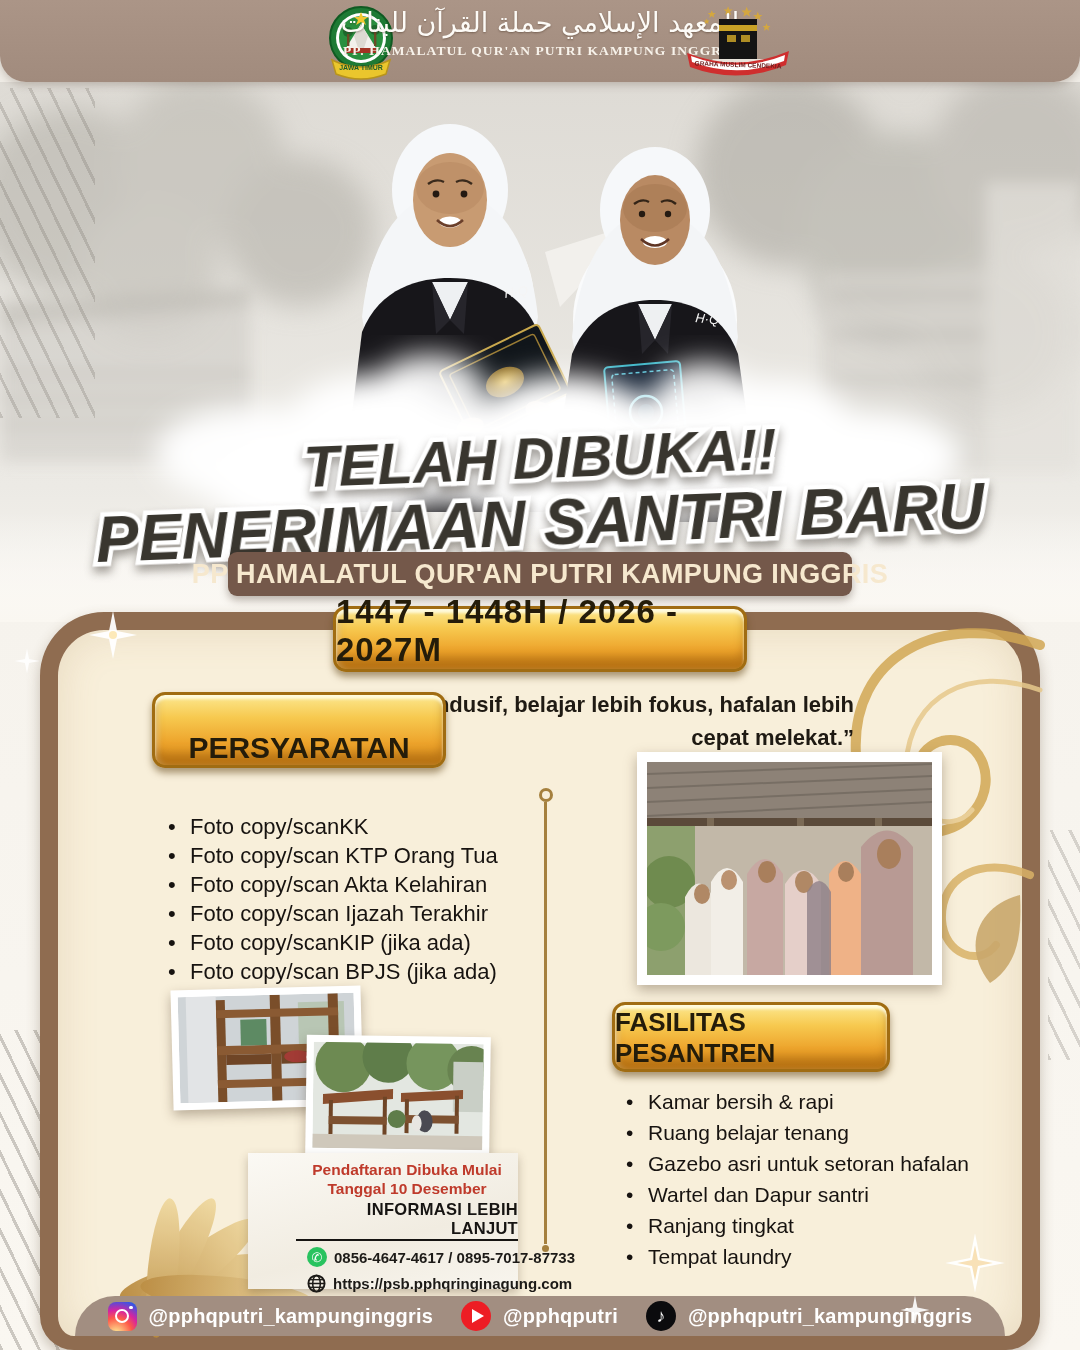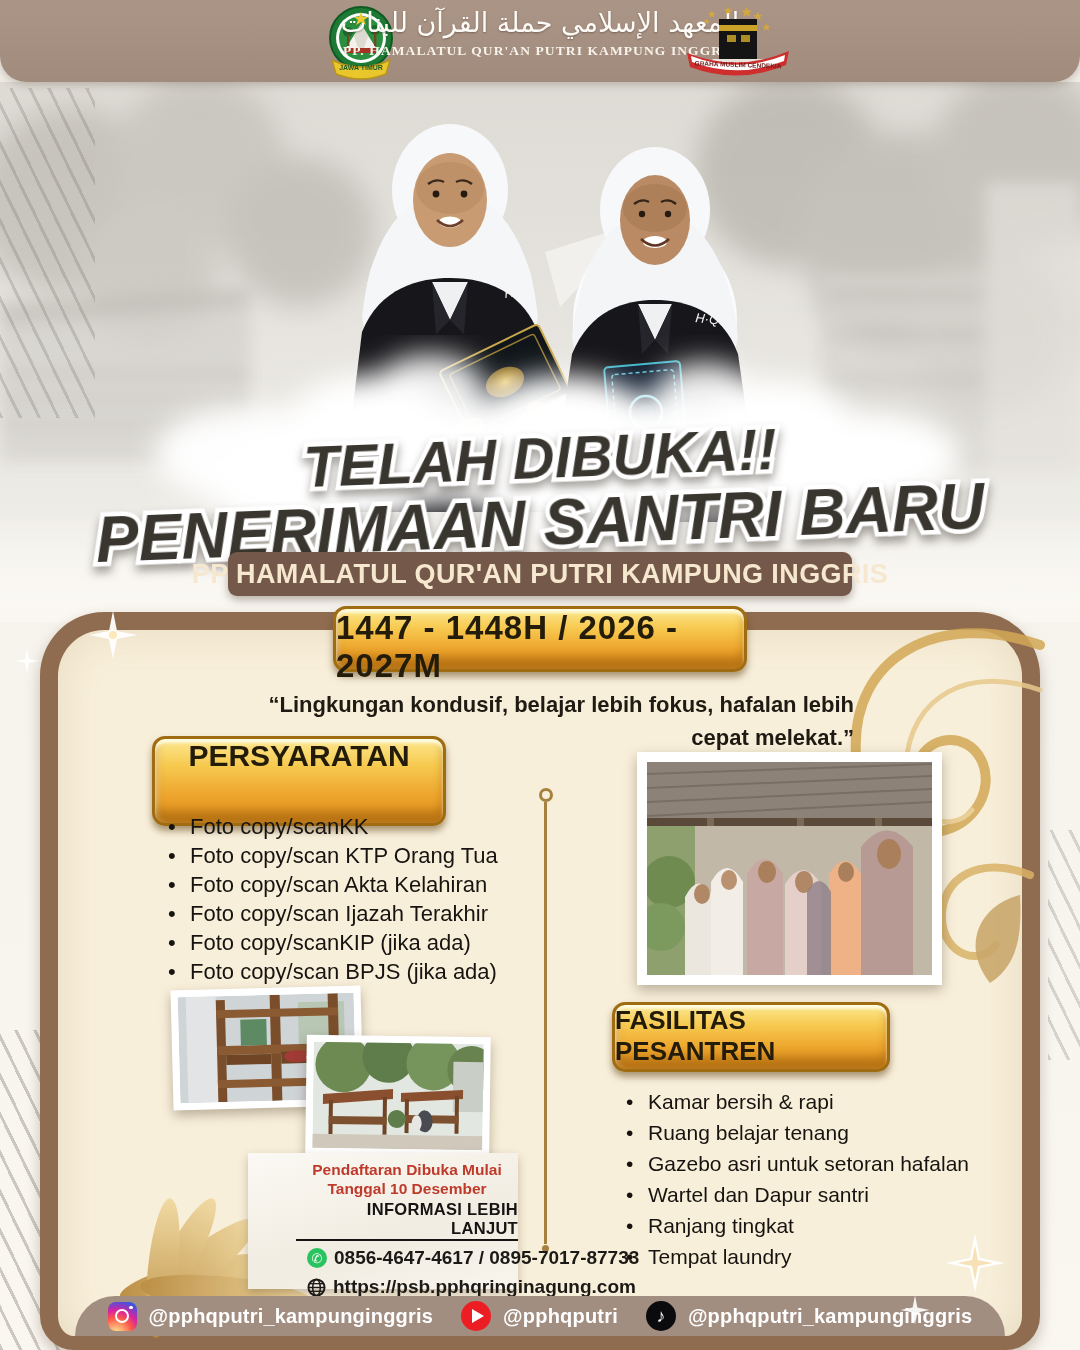--- a/index.html
+++ b/index.html
@@ -36,28 +36,28 @@
     box-shadow:0 4px 8px rgba(60,40,25,.35); }
   .school-banner span { color:#f6e8ce; font-size:27px; font-weight:bold; letter-spacing:.4px; white-space:nowrap; }
 
   
   .card { position:absolute; left:40px; top:612px; width:1000px; height:738px; z-index:5;
     background:#f8efda; border:18px solid #8f6c50; border-bottom-width:14px;
     border-radius:64px 64px 34px 34px;
     box-shadow:inset 0 0 40px rgba(160,120,70,.18), 0 6px 14px rgba(90,65,40,.3); }
 
   
-  .gold-btn { position:absolute; z-index:7; display:flex; align-items:flex-start; justify-content:center;
+  .gold-btn { position:absolute; z-index:7; display:flex; align-items:flex-end; justify-content:center;
     background:linear-gradient(180deg,#fce88f 0%,#f7c94f 32%,#eda42c 68%,#de8f1b 100%);
     border:3px solid #a06c12; border-radius:13px;
     box-shadow:inset 0 4px 3px rgba(255,255,240,.8), inset 0 -12px 10px rgba(146,86,9,.5),
       inset 4px 0 4px rgba(255,240,200,.4), 0 5px 7px rgba(92,62,14,.5);
     color:#241c0a; font-weight:bold; }
   .year-btn { left:333px; top:606px; width:414px; height:66px; font-size:33px; letter-spacing:1px; }
-  .persy-btn { left:152px; top:736px; width:294px; height:90px; font-size:30px; }
+  .persy-btn { left:152px; top:692px; width:294px; height:76px; font-size:30px; }
   .fasil-btn { left:612px; top:1002px; width:278px; height:70px; font-size:26px; }
 
   .quote { position:absolute; left:230px; top:688px; width:624px; z-index:7; text-align:right;
     font-size:22px; font-weight:bold; color:#1f1a13; line-height:33px; }
 
   .blist { position:absolute; z-index:7; list-style:none; }
   .blist li { position:relative; padding-left:26px; font-weight:normal; color:#171310; }
   .blist li::before { content:"•"; position:absolute; left:4px; top:0; }
   .persy-list { left:164px; top:812px; width:400px; }
   .persy-list li { font-size:22px; line-height:29px; }
@@ -79,21 +79,21 @@
     background:#a5803e; border-radius:50%; }
 
   
   .contact-box { position:absolute; left:248px; top:1153px; width:270px; height:136px; z-index:9;
     background:linear-gradient(165deg,#fbf9f4 0%,#f1ece1 60%,#f8f5ee 100%);
     box-shadow:0 4px 9px rgba(80,60,40,.3); padding-top:7px;padding-left:48px; }
   .reg-line { text-align:center; color:#bf3a2b; font-weight:bold; font-size:15.5px; line-height:19px; }
   .info-heading { display:table; margin:2px auto 6px; color:#161412; font-weight:bold; font-size:16.5px;
     border-bottom:2.5px solid #161412; padding-bottom:1px; letter-spacing:.3px;text-align:right; }
   .contact-row { display:flex; align-items:center; gap:7px; padding-left:11px; margin-bottom:7px; }
-  .contact-row .txt { font-size:19px; font-weight:bold; color:#1c1a17; white-space:nowrap; }
+  .contact-row .txt { font-size:15px; font-weight:bold; color:#1c1a17; white-space:nowrap; }
   .wa-icon { width:20px; height:20px; border-radius:50%; background:#29c35f; color:#fff;
     display:flex; align-items:center; justify-content:center; font-size:13px; flex:0 0 20px; }
   .globe-icon { width:19px; height:19px; flex:0 0 19px; }
 
   
   .footer-bar { position:absolute; left:75px; top:1296px; width:930px; height:40px; z-index:9;
     background:#a28e81; border-radius:42px 42px 0 0;
     display:flex; align-items:center; justify-content:center; gap:28px; padding:0 30px 0 30px; }
   .social-item { display:flex; align-items:center; gap:12px; }
   .social-item .handle { color:#fff; font-weight:bold; font-size:20px; letter-spacing:.2px; white-space:nowrap; }

